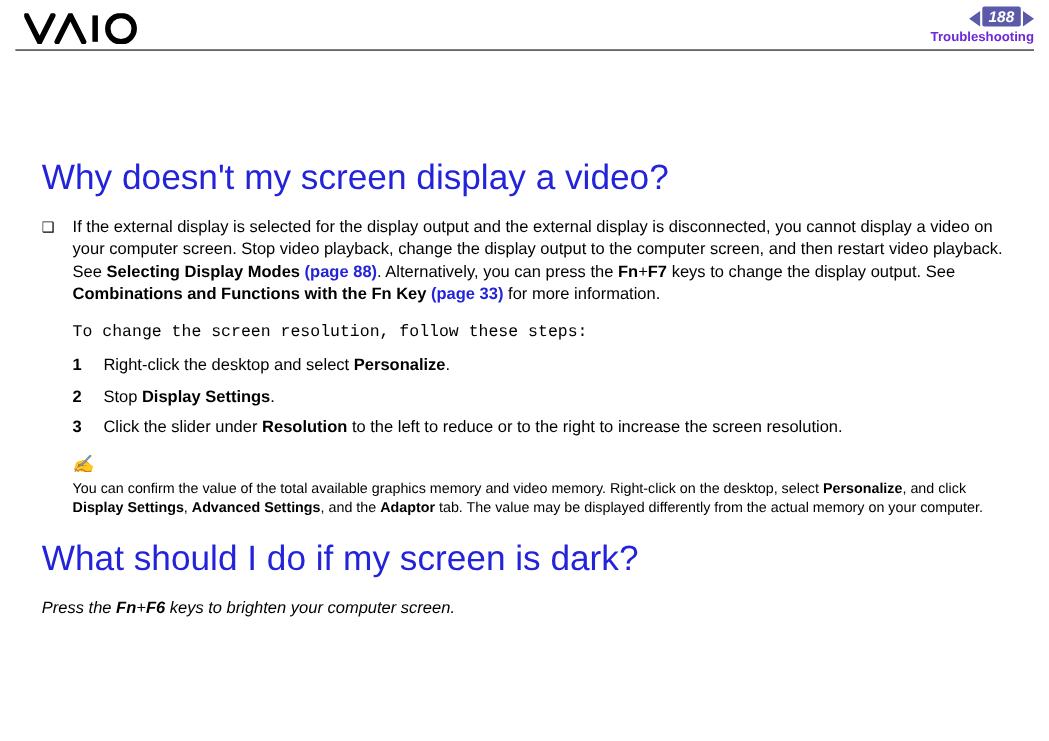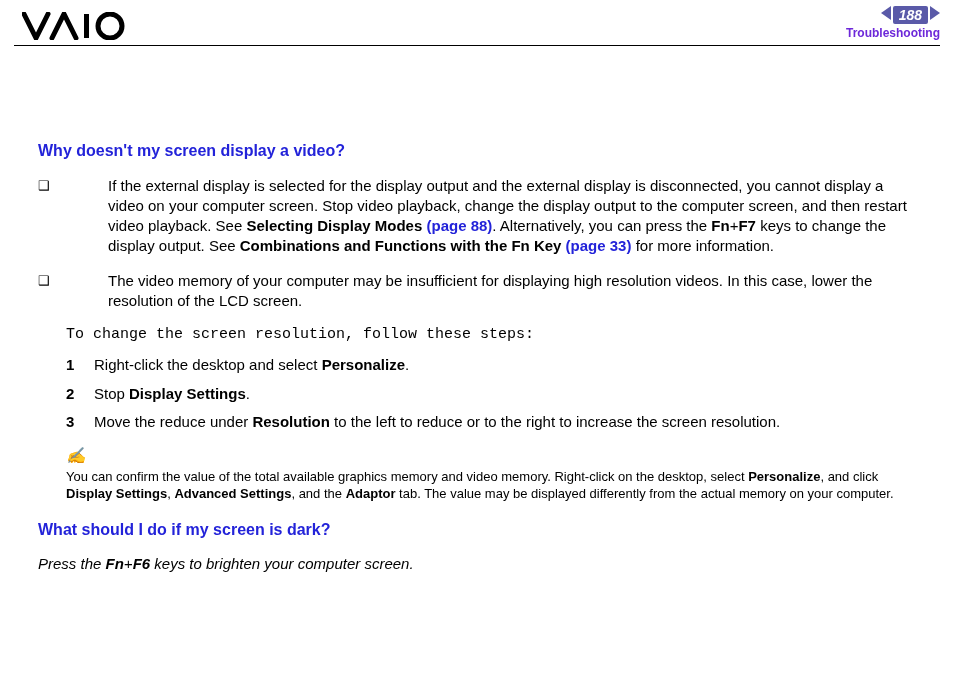--- a/index.html
+++ b/index.html
@@ -24,21 +24,21 @@
     font-weight: bold;
     letter-spacing: 2px;
     color: #000;
   }
   .logo svg { display: block; }
   .page-nav {
     position: absolute;
     top: 6px;
     right: 14px;
     display: flex;
-    align-items: flex-start;
+    align-items: flex-end;
     gap: 2px;
   }
   .arrow-left, .arrow-right {
     width: 0; height: 0;
     border-top: 7px solid transparent;
     border-bottom: 7px solid transparent;
   }
   .arrow-left { border-right: 10px solid #5a5aa8; }
   .arrow-right { border-left: 10px solid #5a5aa8; }
   .page-badge {
@@ -66,29 +66,28 @@
     border-top: 1px solid #000;
   }
   .content {
     padding: 90px 38px 0 38px;
     font-size: 15px;
     line-height: 1.35;
     color: #000;
   }
   h2 {
     color: #2323d9;
-    font-weight: bold;
-    font-size: 16px;
+    font-weight: normal;
+    font-size: 32px;
     margin-bottom: 14px;
   }
   h2.second { }
   .bullet-item {
     display: flex;
     margin-bottom: 14px;
-    gap: 42px;
   }
   .bullet-marker {
     flex: 0 0 28px;
     font-size: 14px;
   }
   .bullet-marker::before {
     content: "❑";
     font-size: 13px;
   }
   .bullet-text { flex: 1; }
@@ -146,39 +145,35 @@
 
   <h2>Why doesn't my screen display a video?</h2>
 
   <div class="bullet-item">
     <div class="bullet-marker"></div>
     <div class="bullet-text">
       <span>If the external display is selected for the display output and the external display is disconnected, you cannot display a video on your computer screen. Stop video playback, change the display output to the computer screen, and then restart video playback. See </span><span class="bold">Selecting Display Modes </span><span class="link">(page 88)</span><span>. Alternatively, you can press the </span><span class="bold">Fn</span><span>+</span><span class="bold">F7</span><span> keys to change the display output. See </span><span class="bold">Combinations and Functions with the Fn Key </span><span class="link">(page 33)</span><span> for more information.</span>
     </div>
   </div>
 
-  <div class="bullet-item">
-    <div class="bullet-marker"></div>
-    <div class="bullet-text">The video memory of your computer may be insufficient for displaying high resolution videos. In this case, lower the resolution of the LCD screen.</div>
-  </div>
 
   <p class="steps-intro">To change the screen resolution, follow these steps:</p>
 
   <ol class="steps">
     <li>
       <span class="step-num">1</span>
       <span class="step-text"><span>Right-click the desktop and select </span><span class="bold">Personalize</span><span>.</span></span>
     </li>
     <li>
       <span class="step-num">2</span>
       <span class="step-text"><span>Stop </span><span class="bold">Display Settings</span><span>.</span></span>
     </li>
     <li>
       <span class="step-num">3</span>
-      <span class="step-text"><span>Move the reduce under </span><span class="bold">Resolution</span><span> to the left to reduce or to the right to increase the screen resolution.</span></span>
+      <span class="step-text"><span>Click the slider under </span><span class="bold">Resolution</span><span> to the left to reduce or to the right to increase the screen resolution.</span></span>
     </li>
   </ol>
 
   <div class="note-block">
     <span class="note-icon">✍</span>
     <span>You can confirm the value of the total available graphics memory and video memory. Right-click on the desktop, select </span><span class="bold">Personalize</span><span>, and click </span><span class="bold">Display Settings</span><span>, </span><span class="bold">Advanced Settings</span><span>, and the </span><span class="bold">Adaptor</span><span> tab. The value may be displayed differently from the actual memory on your computer.</span>
   </div>
 
   <h2 class="second">What should I do if my screen is dark?</h2>
 

